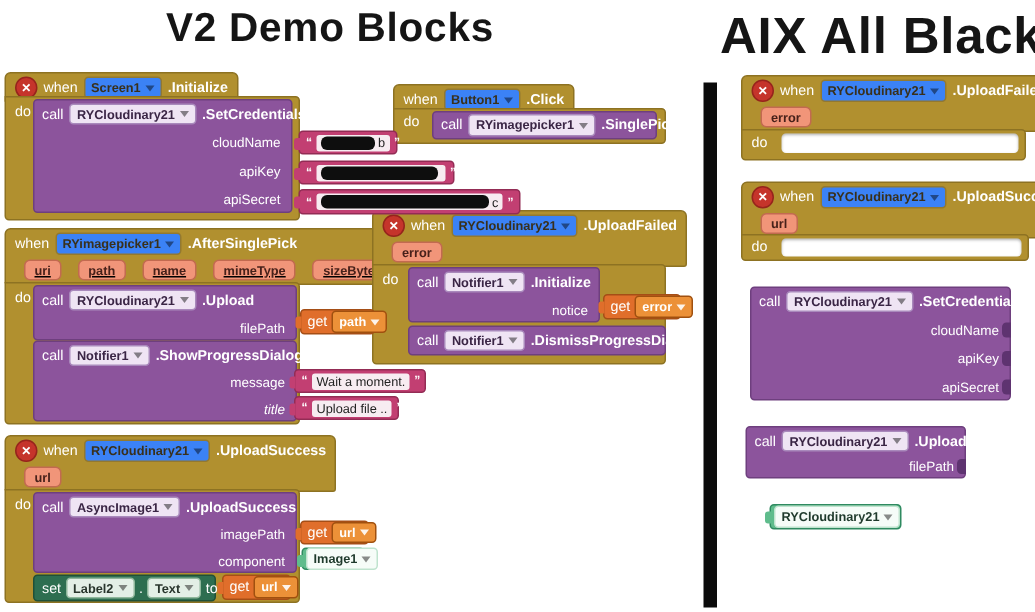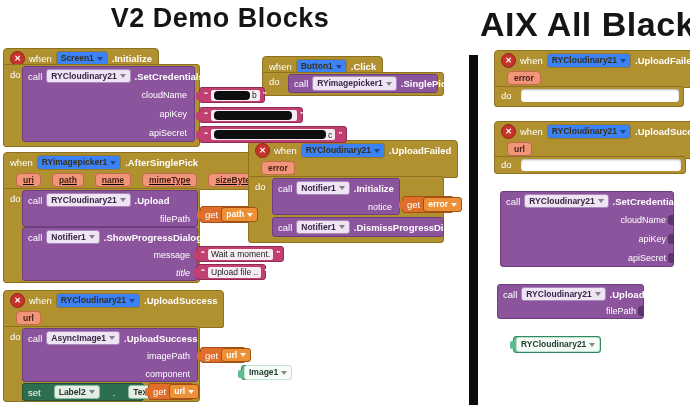--- a/index.html
+++ b/index.html
@@ -45,21 +45,21 @@
   .pblk{position:absolute;background:#8C549C;border:1px solid #6E3F7E;border-radius:3px;
         box-sizing:border-box;z-index:2;}
   .phdr{display:flex;align-items:center;gap:4px;padding:0 5px;height:18px;white-space:nowrap;}
   .parg{display:flex;align-items:center;justify-content:flex-end;padding-right:7px;
         color:#fff;font-size:9px;height:19px;position:relative;white-space:nowrap;}
   .socket{position:absolute;right:-1px;top:50%;transform:translateY(-50%);
           width:6px;height:10px;background:#5E3370;border-radius:3px 0 0 3px;}
 
   
   .setb{position:absolute;background:#2D6E50;border:1px solid #1F5038;border-radius:3px;
-        display:flex;align-items:center;gap:13px;padding:0 5px;box-sizing:border-box;z-index:2;
+        display:flex;align-items:center;gap:3px;padding:0 5px;box-sizing:border-box;z-index:2;
         white-space:nowrap;}
 
   
   .vblk{position:absolute;display:flex;align-items:center;box-sizing:border-box;border-radius:3px;
         white-space:nowrap;z-index:3;}
   .pink{background:#C23F72;border:1px solid #932C55;padding:0 4px;gap:3px;}
   .qt{color:#fff;font-size:8px;font-weight:700;line-height:1;}
   .pfield{background:#F7ECF1;border-radius:2px;padding:0 3px;font-size:8.5px;color:#222;
           height:11px;display:flex;align-items:center;gap:2px;}
   .redact{background:#0E0E0E;border-radius:4px;height:9px;}
@@ -318,21 +318,21 @@
         <span>component</span>
       </div>
   </div>
   <div class="vblk getb plug" style="left:200px;top:347px;width:46px;height:16px;">
     <span class="kw">get</span>
     <span class="chip chip-orange">
       <span>url</span>
       <i class="dd"></i>
       </span>
   </div>
-  <div class="vblk comp plug" style="left:201px;top:365px;width:42px;height:15px;margin-left:40px;">
+  <div class="vblk comp plug" style="left:201px;top:365px;width:42px;height:15px;">
     <span class="chip chip-mint">
       <span>Image1</span>
       <i class="dd"></i>
       </span>
   </div>
   <div class="setb" style="left:22px;top:383px;width:122px;height:18px;">
     <span class="kw">set</span>
     <span class="chip chip-green">
       <span>Label2</span>
       <i class="dd"></i>

